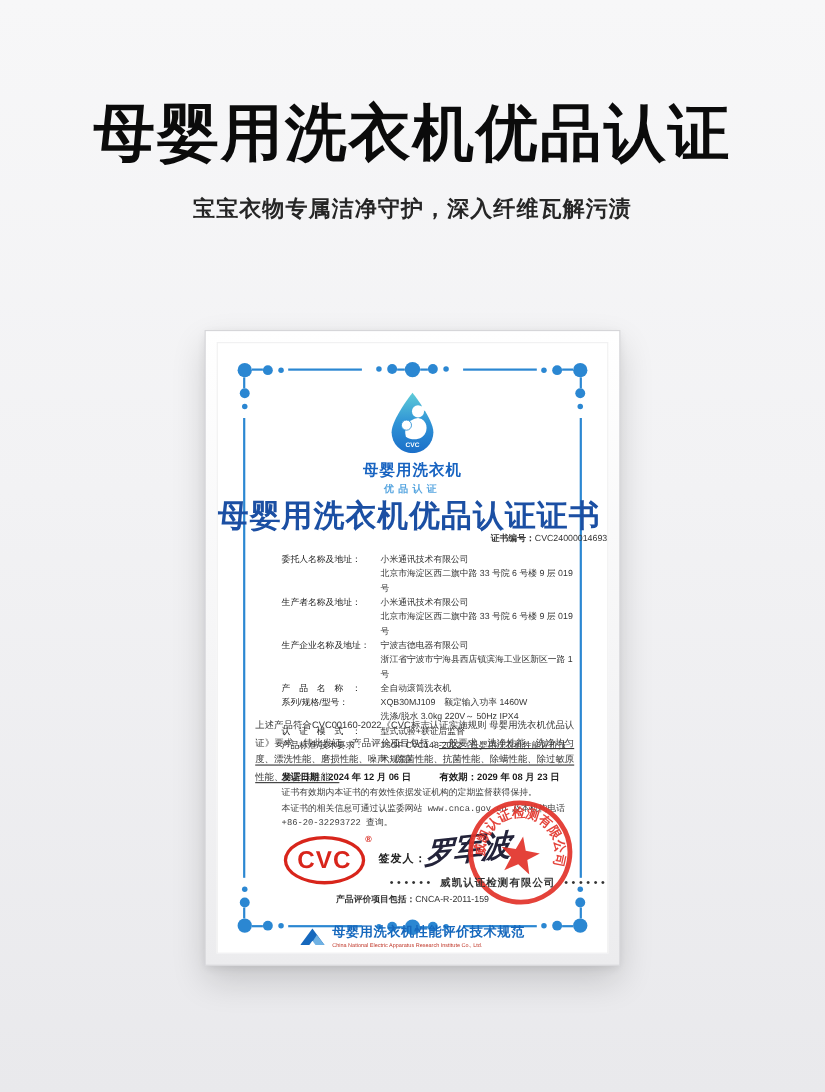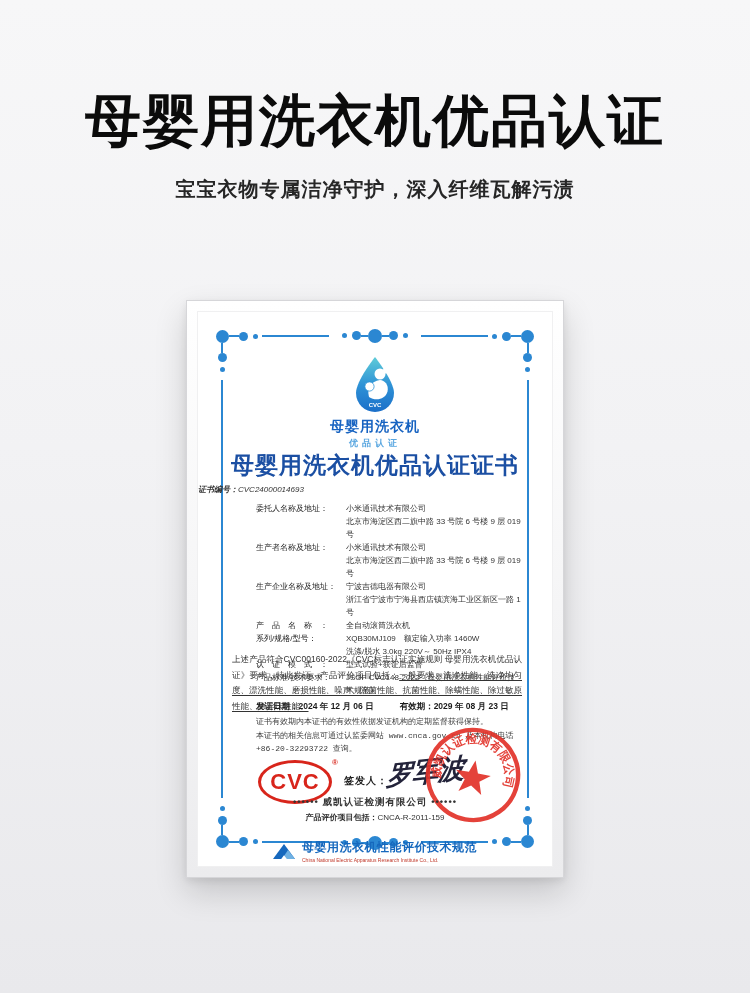--- a/index.html
+++ b/index.html
@@ -67,27 +67,27 @@
   .cvl { top:7px; left:-1.25px; width:2.5px; height:10px; }
   .cd2v{ top:17px; left:-4.5px; width:9px; height:9px; border-radius:50%; }
   .cd3v{ top:31px; left:-2.5px; width:5px; height:5px; border-radius:50%; }
 
   
   .logo-wrap { position:absolute; top:42px; left:0; width:100%; text-align:center; }
   .logo-line1 { margin-top:2px; font-size:14px; font-weight:800; color:#1763c1; letter-spacing:1px;text-align:center; }
   .logo-line2 { margin-top:1px; font-size:9px; font-weight:700; color:#58a6e0; letter-spacing:4px; }
 
   .cert-title {
-    position:absolute; top:138px; left:0; width:100%; text-align:center;
+    position:absolute; top:138px; left:0; width:100%; 
     font-family:"Liberation Serif", serif;
-    font-size:23px; font-weight:700; color:#1b4fa3; letter-spacing:1px;
+    font-size:28px; font-weight:700; color:#1b4fa3; letter-spacing:1px;
   }
   .certno {
-    position:absolute; top:172px; left:0; width:100%; text-align:left;
-    font-size:8px; color:#333;font-style:italic;
+    position:absolute; top:172px; left:0; width:100%; text-align:right;
+    font-size:8px; color:#333;
   }
   .certno b { font-weight:700; }
 
   .fields { position:absolute; top:190px; left:58px; right:30px;
     font-size:8px; line-height:13px; color:#333; }
   .frow { display:flex; }
   .flabel { width:90px; flex:none; font-weight:400; color:#222; }
   .fvals { flex:1; }
 
   .statement { position:absolute; top:340px; left:34px; right:30px;
@@ -112,22 +112,22 @@
   .signer { position:absolute; left:146px; top:30px; font-size:10px; font-weight:700; color:#222; letter-spacing:1px; }
   .signature {
     position:absolute; left:188px; top:10px;
     font-family:"Liberation Serif", serif; font-style:italic; font-weight:700;
     font-size:27px; color:#23233a; letter-spacing:-1px;
     transform:rotate(-6deg) skewX(-8deg);
   }
   .seal { position:absolute; right:30px; top:-18px; width:98px; height:98px;
     transform:rotate(10deg); opacity:.92; }
 
-  .issuer-line { position:absolute; top:484px; left:0; width:100%; text-align:center;
-    font-family:Liberation Sans, sans-serif; font-size:9.5px; font-weight:700;
+  .issuer-line { position:absolute; top:484px; left:0; width:100%; text-align:right;
+    font-family:Liberation Mono, monospace; font-size:9.5px; font-weight:700;
     color:#333; letter-spacing:1px; }
   .approval { position:absolute; top:500px; left:0; width:100%; text-align:center;
     font-size:8px; color:#333; }
   .approval b { font-weight:700; }
 
   .footer { position:absolute; bottom:3px; left:0; width:100%;
     display:flex; align-items:center; justify-content:center; gap:5px; }
   .footer .ftxt { text-align:left; }
   .footer-cn { font-size:12px; font-weight:800; color:#1668bd; letter-spacing:.5px; }
   .footer-en { font-size:5px; color:#c0392b; margin-top:1px; }

